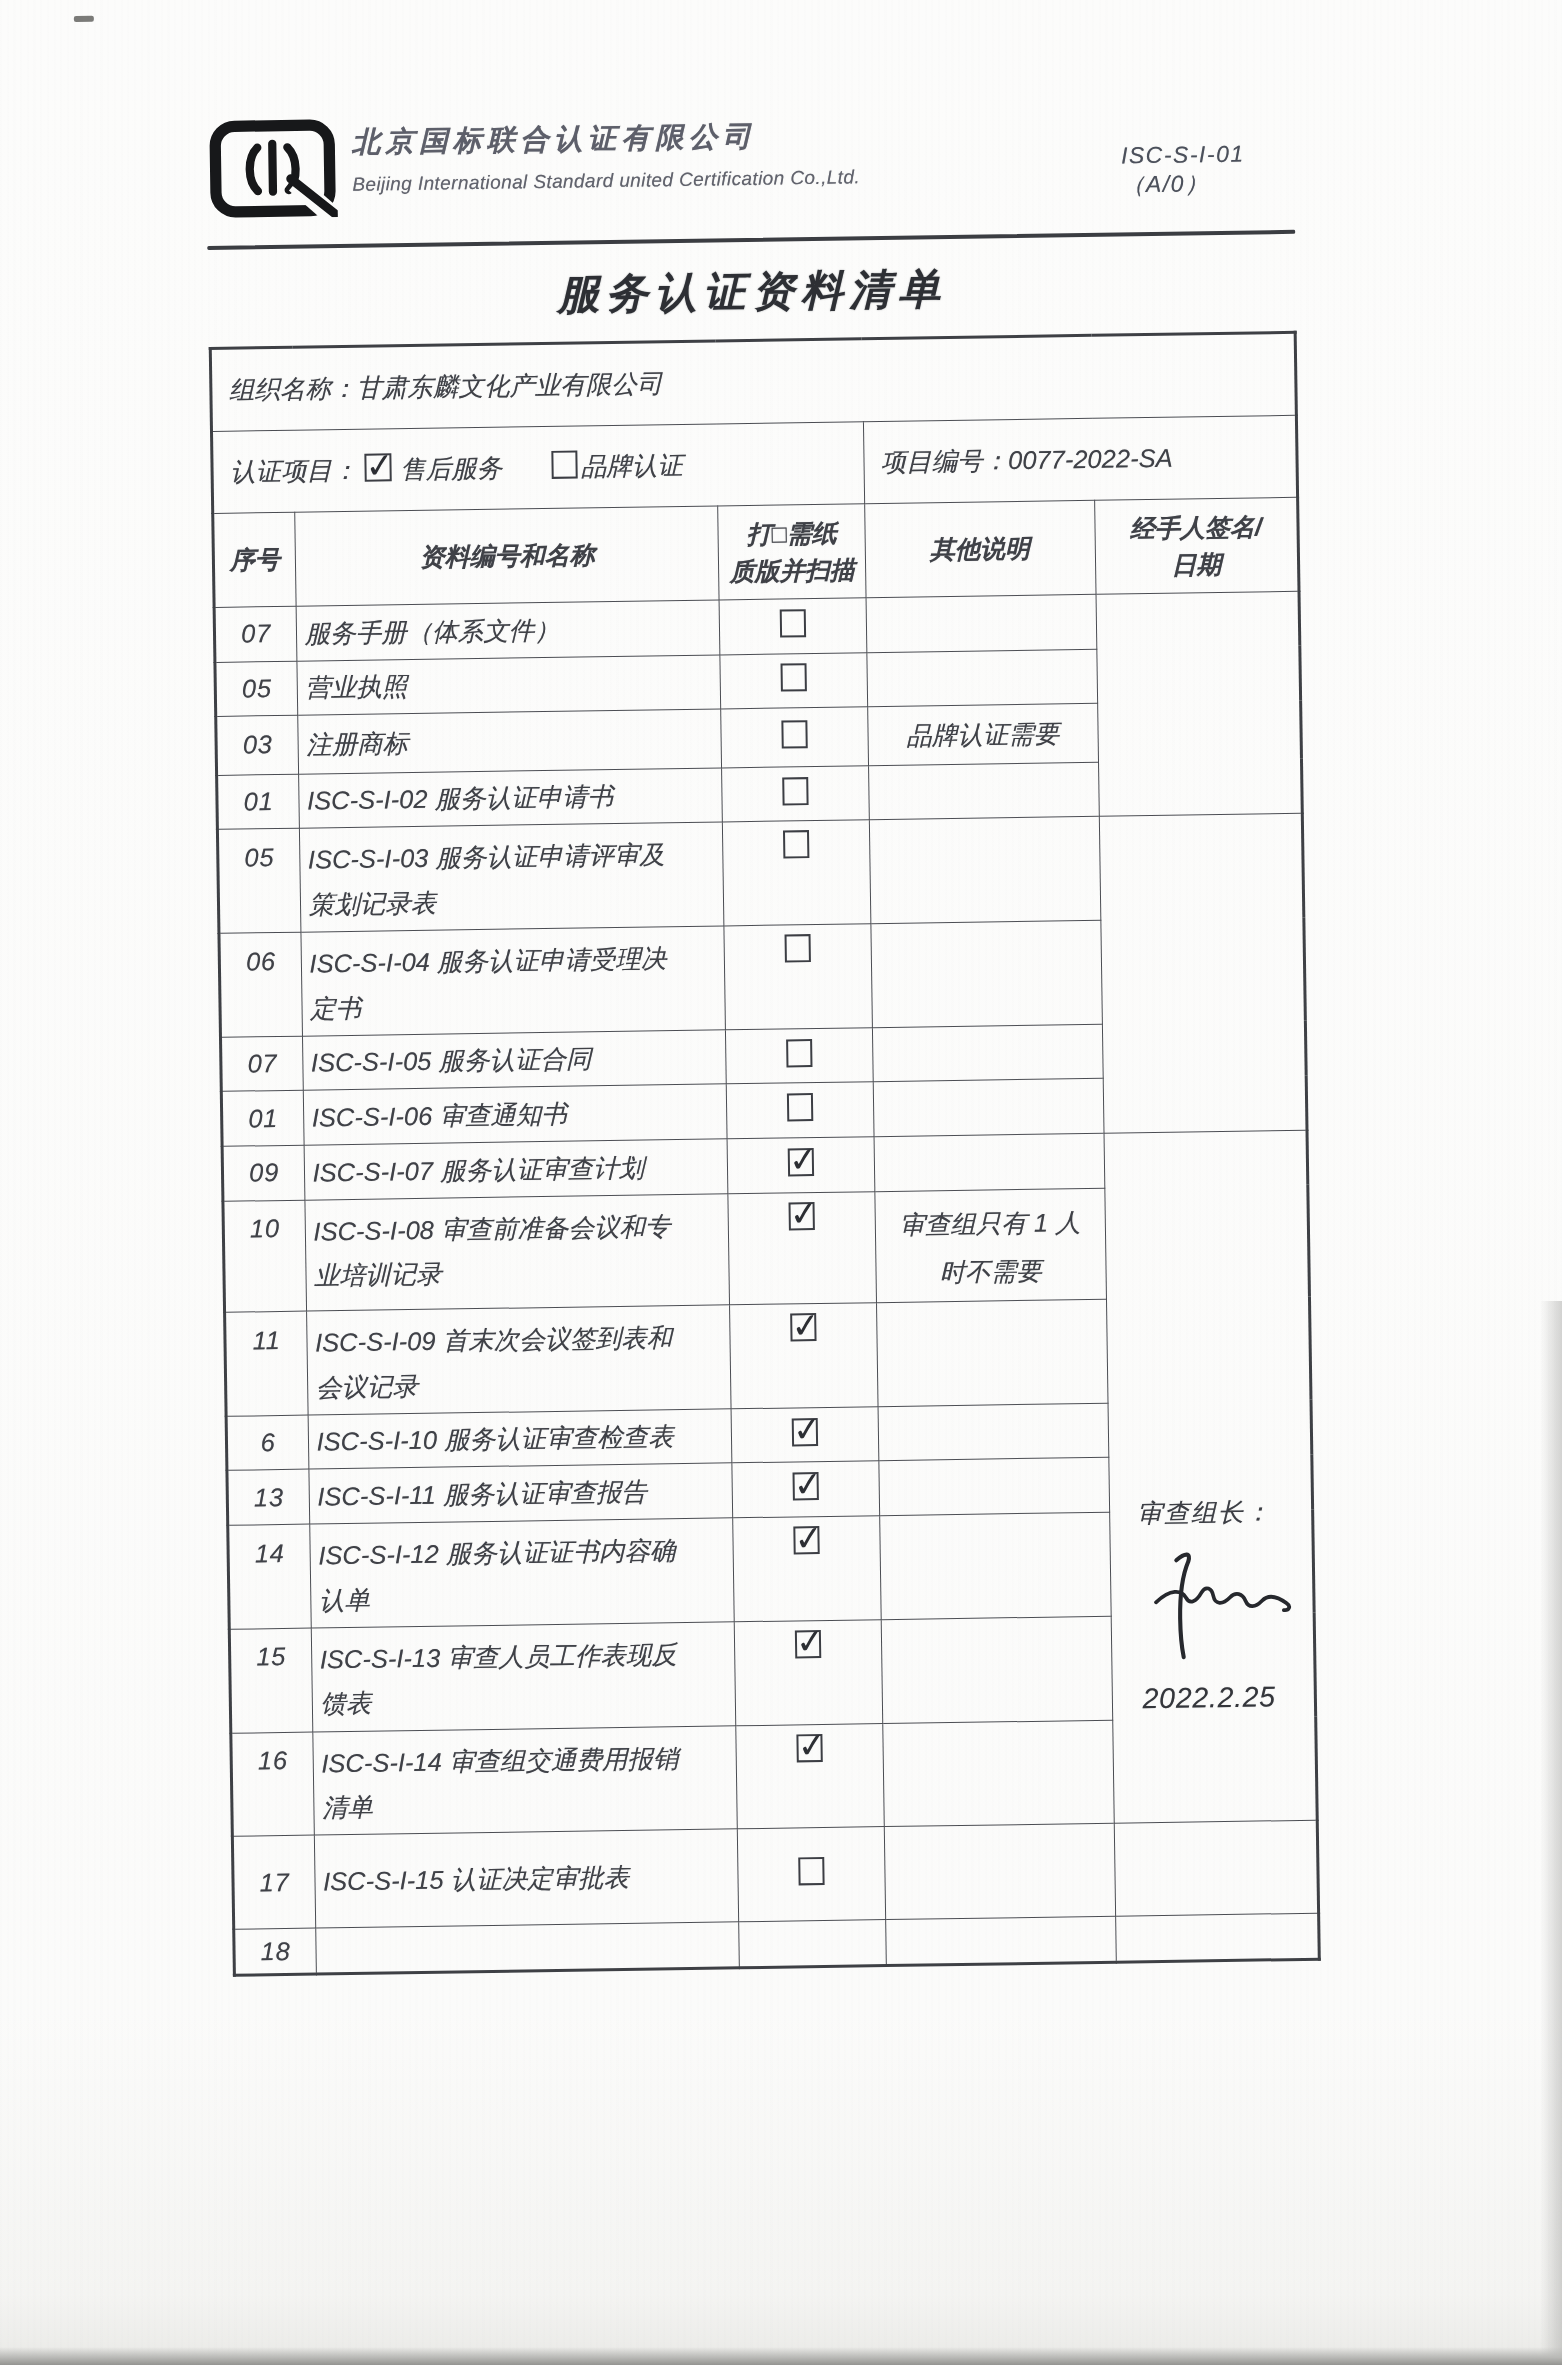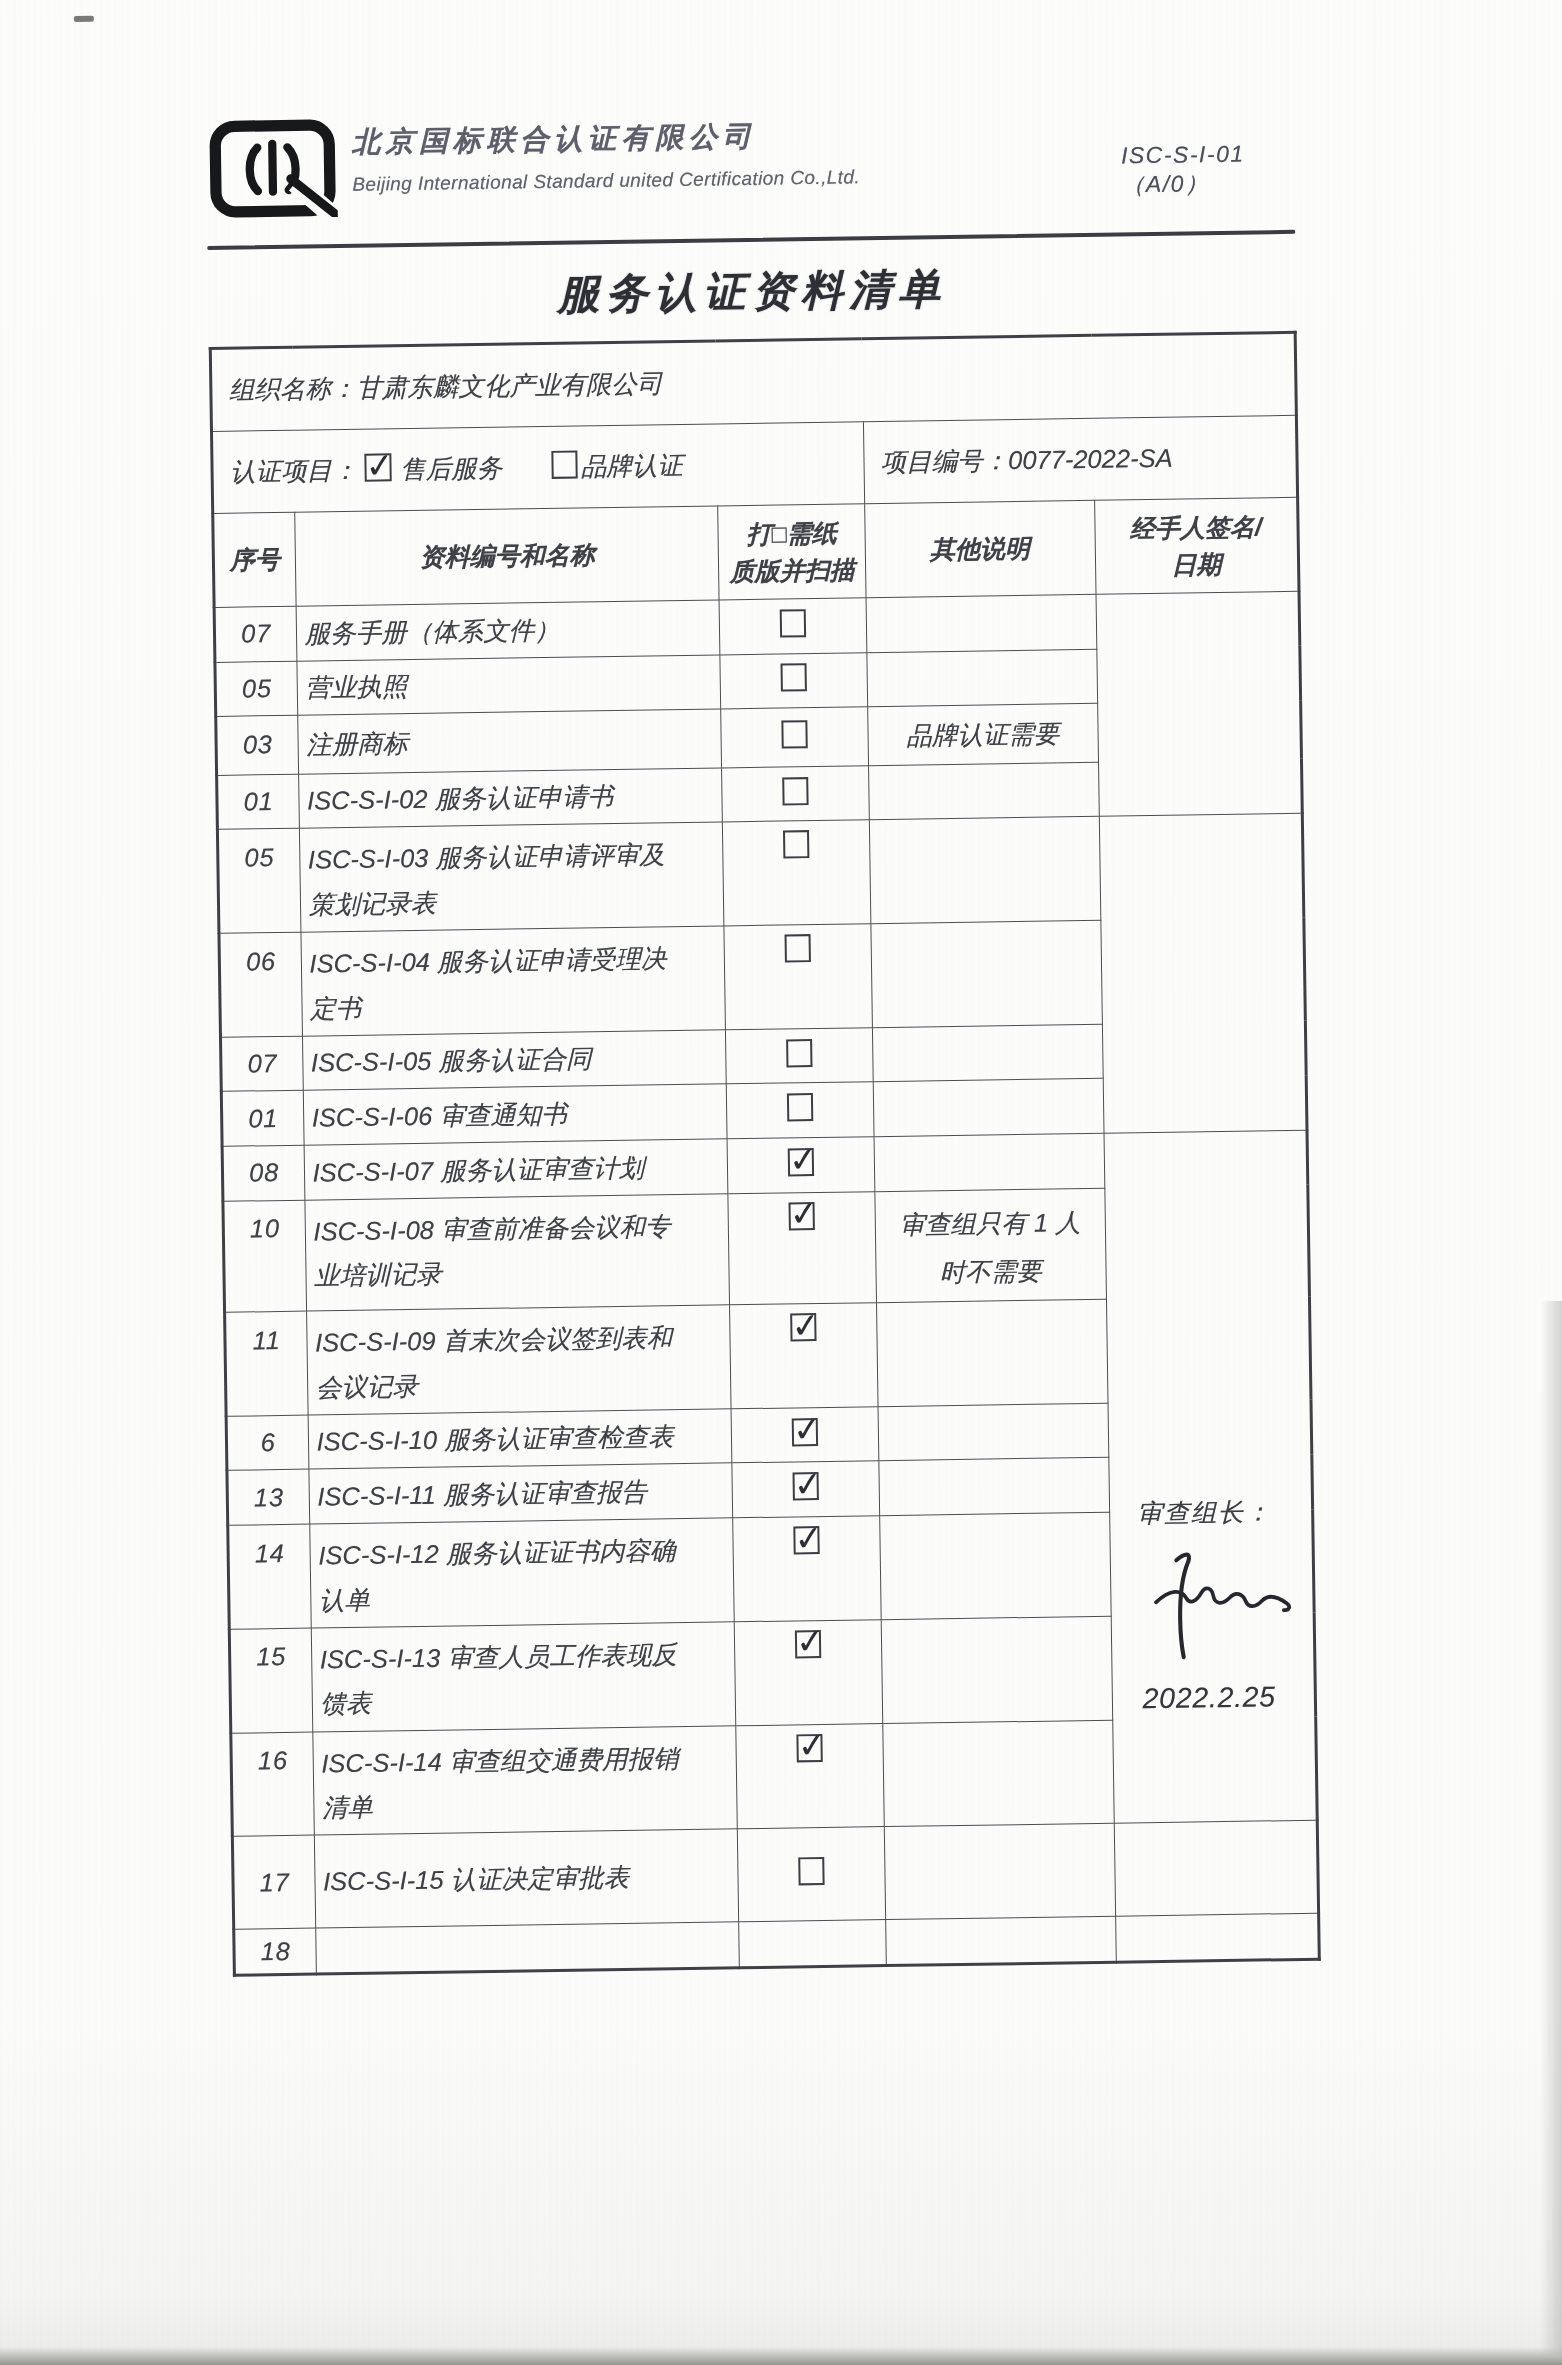--- a/index.html
+++ b/index.html
@@ -170,21 +170,21 @@
             <td class="cbcell"><span class="cb"></span></td>
             <td class="note"></td>
           </tr>
           <tr class="single" style="height: 48px;">
             <td class="seq">01</td>
             <td class="name">ISC-S-I-06 审查通知书</td>
             <td class="cbcell"><span class="cb"></span></td>
             <td class="note"></td>
           </tr>
           <tr class="single" style="height: 48px;">
-            <td class="seq">08</td>
+            <td class="seq">09</td>
             <td class="name">ISC-S-I-07 服务认证审查计划</td>
             <td class="cbcell"><span class="cb checked"></span></td>
             <td class="note"></td>
             <td class="signcell" rowspan="8">
     <div class="sig-wrap">
       <div class="sig-label">审查组长：</div>
       <svg class="sig-svg" width="157" height="112" viewBox="0 0 210 150">
         <path d="M46 14 C58 4 66 4 62 16 C54 34 50 60 50 92 C50 112 51 128 54 144" fill="none" stroke="#26282d" stroke-width="5.5" stroke-linecap="round"></path>
         <path d="M18 70 C38 52 52 54 58 64 C63 74 72 70 79 58 C85 48 93 52 95 63
                  C97 74 107 75 117 65 C125 57 134 60 138 70 C142 80 151 79 160 70

